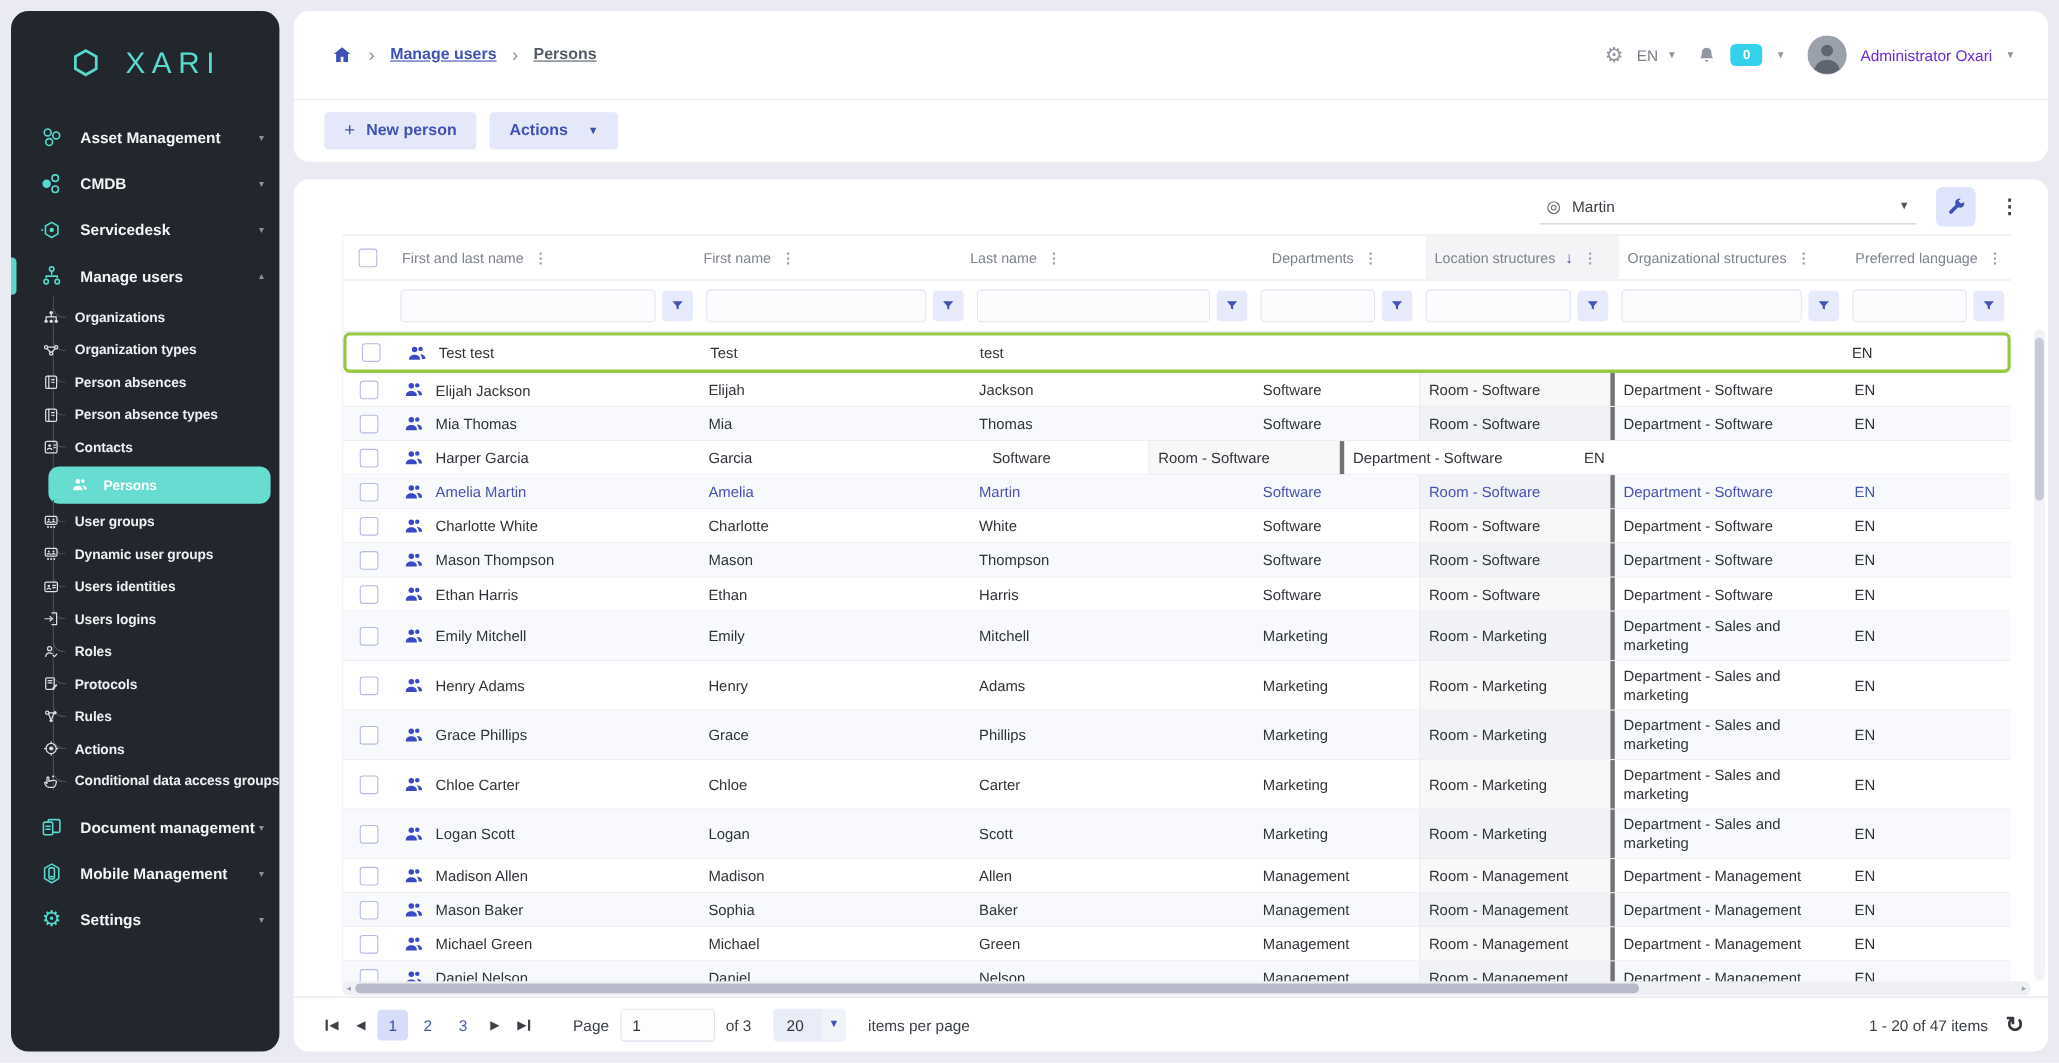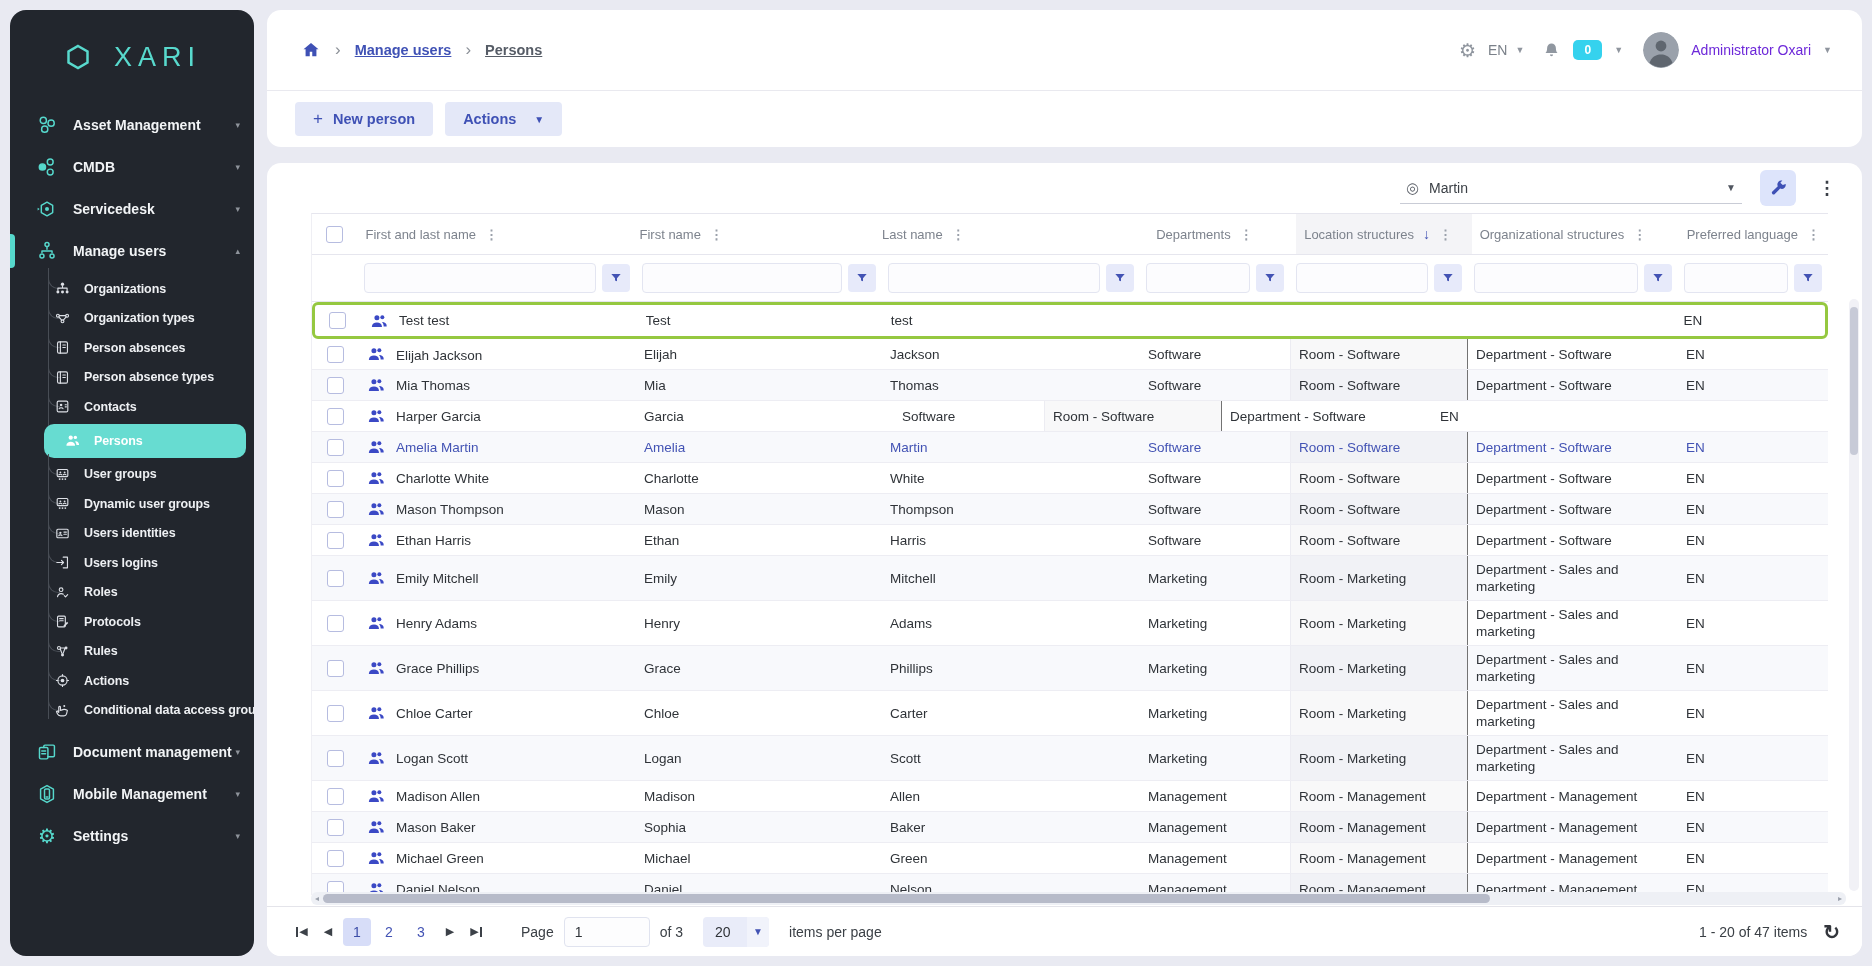--- a/index.html
+++ b/index.html
@@ -21,21 +21,21 @@
   .ssec-ico{width:22px;height:22px;margin-right:15px;color:#56d8cc;flex:none;
             display:flex;align-items:center;justify-content:center}
   .ssec-label{flex:1;font-size:14px;font-weight:700;color:#f2f4f6;white-space:nowrap}
   .ssec-chev{font-size:9px;color:#8e939b}
   .ssec.active::before{content:"";position:absolute;left:0;top:4px;width:5px;height:34px;
         background:#56d8cc;border-radius:0 4px 4px 0}
   .ssub-wrap{position:relative;padding:2px 0 6px}
   .ssub-wrap::before{content:"";position:absolute;left:38px;top:0;bottom:12px;
         width:1px;background:#484d55}
   .ssub{position:relative;height:29.5px;display:flex;align-items:center;
-        padding-left:44px;cursor:pointer}
+        padding-left:28px;cursor:pointer}
   .ssub::after{content:"";position:absolute;left:38px;top:-6px;width:11px;height:20px;
         border-left:1px solid #484d55;border-bottom:1px solid #484d55;
         border-bottom-left-radius:10px}
   .ssub-ico{width:17px;height:17px;margin-right:13px;color:#dde0e6;flex:none;z-index:1}
   .ssub-label{font-size:12.5px;font-weight:700;color:#eef0f3;white-space:nowrap;
         letter-spacing:-.1px;z-index:1}
   .ssub.active{background:#67dcd1;border-radius:10px;height:34px;
         margin:2px 8px 2px 34px;padding-left:20px}
   .ssub.active::after{display:none}
   .ssub.active .ssub-ico,.ssub.active .ssub-label{color:#fff}
@@ -97,21 +97,21 @@
          color:#4353b4;display:flex;align-items:center;justify-content:center;cursor:pointer}
   .f-btn svg{width:14px;height:14px}
   .rows{height:593px;overflow:hidden;position:relative}
   .row{display:flex;border-bottom:1px solid #ededf3;min-height:31px;box-sizing:border-box;
        background:#fff;cursor:pointer}
   .row.alt{background:#f8f9fc}
   .cell{padding:5px 8px;font-size:13.5px;color:#2f3338;display:flex;align-items:center;
         box-sizing:border-box;line-height:17px}
   .cell.wrapcol{white-space:normal}
   .cell.sorted{background:rgba(35,40,60,0.03);border-left:1px solid #ececf2;
-        border-right:1px solid #737373}
+        border-right:4px solid #737373}
   .row.hl{border:3px solid #95c840;border-radius:6px;min-height:37px}
   .row.hl .cell.sorted{background:transparent;border-color:transparent}
   .row.sel .cell{color:#4353b4}
   .cbx-cell{justify-content:center}
   .cbx{width:15px;height:15px;border:1px solid #b6bce0;border-radius:3px;background:#fff;
        cursor:pointer}
   .ppl-ico{width:20px;height:20px;color:#3b49c5;margin-right:10px;flex:none}
   .name-txt{white-space:nowrap}
 
   .vscroll{position:absolute;right:3px;top:136px;width:10px;height:592px;

